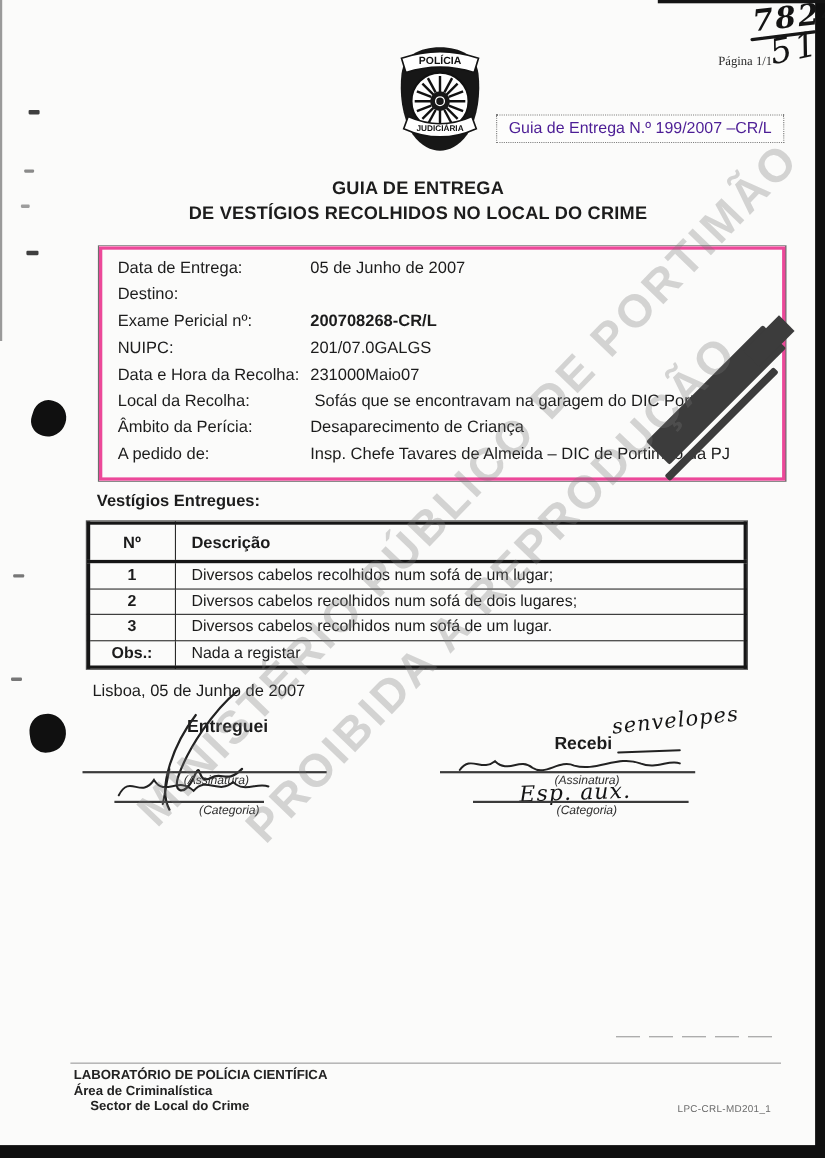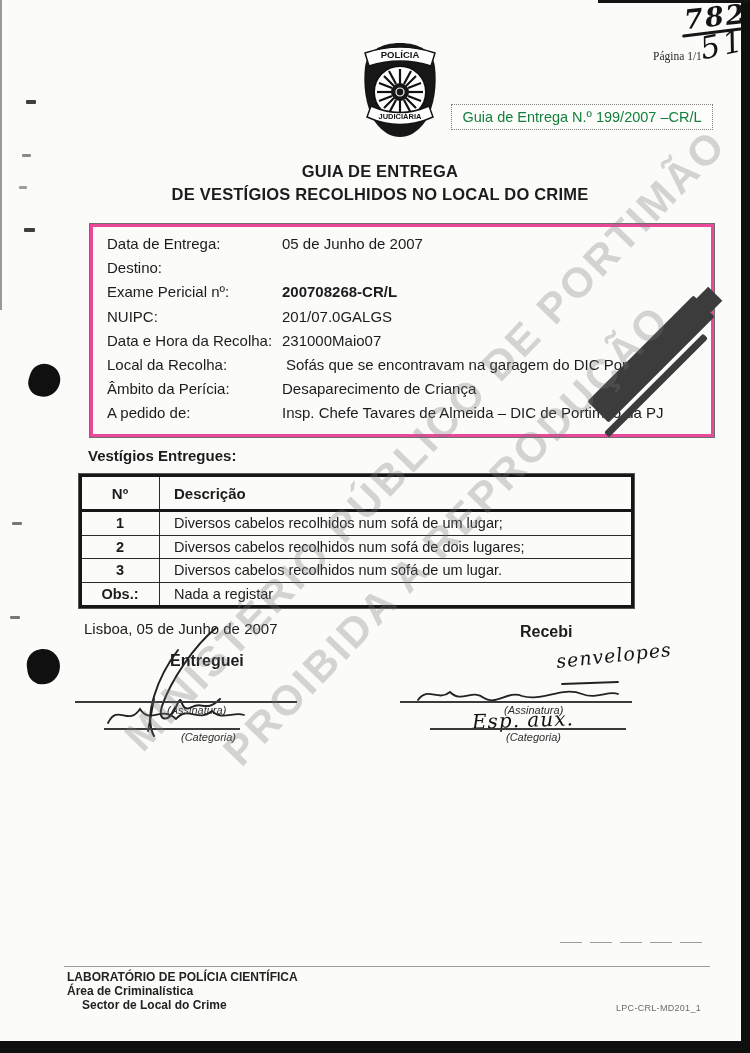--- a/index.html
+++ b/index.html
@@ -14,21 +14,21 @@
   .hand{font-family:"DejaVu Serif",serif;font-style:italic;color:#141414;}
   #hw-num{left:684px;top:0px;font-size:27px;font-weight:bold;transform:rotate(-6deg);letter-spacing:2px;}
   #hw-underline{left:682px;top:31px;width:60px;height:3px;background:#161616;transform:rotate(-7deg);border-radius:2px;}
   #hw-num2{left:700px;top:26px;font-size:31px;transform:rotate(-12deg);letter-spacing:3px;}
   #pagina{left:653px;top:50px;font-size:11.5px;color:#2a2a2a;font-family:Liberation Serif, serif;}
   #badge{left:356px;top:40px;}
   #refbox{
     left:451px;top:104px;width:260px;height:24px;
     border:1.5px dotted #7d7d7d;background:#fdfdfc;
     display:flex;align-items:center;justify-content:center;
-    font-size:14.5px;color:#15803d;
+    font-size:14.5px;color:#4c1d95;
   }
   
   #title{left:0;top:160px;width:760px;text-align:center;line-height:23px;
     font-size:16.5px;font-weight:bold;letter-spacing:0.2px;}
   
   #infobox{
     left:90px;top:224px;width:618px;height:202px;
     border:3px solid #ec4899;box-shadow:0 0 0 1px #6e6e6e;
     background:rgba(253,253,252,0.0);
     padding:5px 0 0 0;
@@ -42,21 +42,21 @@
   #band1{left:576px;top:344px;width:150px;height:30px;}
   #band2{left:586px;top:382px;width:140px;height:7px;}
   #band3{left:676px;top:300px;width:46px;height:20px;transform:rotate(-45deg);background:#3c3c3c;}
   
   .wm{font-weight:bold;color:rgba(118,118,118,0.30);letter-spacing:3px;
       font-size:42px;white-space:nowrap;pointer-events:none;z-index:6;}
   #wm1{left:30px;top:478px;width:672px;text-align:center;transform:rotate(-46deg);}
   #wm2{left:158px;top:562px;width:480px;text-align:center;transform:rotate(-46deg);}
   
   #ev-heading{left:88px;top:447px;font-size:15px;font-weight:bold;}
-  #ev-table{left:79px;top:474px;width:555px;border-collapse:collapse;
+  #ev-table{left:79px;top:474px;width:600px;border-collapse:collapse;
     border:3px solid #161616;box-shadow:0 0 0 1px #555;}
   #ev-table th{border-bottom:3px solid #161616;height:30px;font-size:15px;text-align:left;padding-left:14px;}
   #ev-table th.num, #ev-table td.num{width:76px;text-align:center;padding-left:0;border-right:1.5px solid #2a2a2a;}
   #ev-table td{border-bottom:1.5px solid #2a2a2a;height:20.5px;font-size:14.5px;padding-left:14px;}
   #ev-table tr:last-child td{border-bottom:none;}
   
   #placedate{left:84px;top:620px;font-size:15px;}
   .sig-title{font-size:16px;font-weight:bold;}
   .sig-line{height:1.5px;background:#3a3a3a;}
   .sig-small{font-size:11px;font-style:italic;color:#2f2f2f;}
@@ -218,21 +218,21 @@
   </svg>
   <div class="abs sig-line" style="left:75px;top:701px;width:222px;"></div>
   <div class="abs sig-small" style="left:167px;top:704px;">(Assinatura)</div>
   <svg class="abs" style="left:100px;top:697px;" width="150" height="36">
     <path class="ink" style="stroke-width:1.8" d="M8 26 C18 6 28 30 40 12 C50 28 62 8 76 22 C88 8 98 26 112 14 C122 24 134 14 144 18"></path>
     <path class="ink" style="stroke-width:1.8" d="M54 2 L48 34"></path>
   </svg>
   <div class="abs sig-line" style="left:104px;top:728px;width:136px;"></div>
   <div class="abs sig-small" style="left:181px;top:731px;">(Categoria)</div>
 
-  <div class="abs sig-title" style="left:504px;top:623px;margin-left:16px;">Recebi</div>
+  <div class="abs sig-title" style="left:504px;top:668px;">Recebi</div>
   <div class="abs hand" id="recebi-note">senvelopes</div>
   <svg class="abs" style="left:410px;top:678px;" width="215" height="28">
     <path class="ink" style="stroke-width:1.8" d="M8 22 C18 8 28 24 40 14 C52 26 62 10 74 20 C86 28 98 12 112 18 C132 24 152 8 172 16 C187 22 198 12 208 16"></path>
     <path class="ink" style="stroke-width:1.8" d="M152 6 L208 4"></path>
   </svg>
   <div class="abs sig-line" style="left:400px;top:701px;width:232px;"></div>
   <div class="abs sig-small" style="left:504px;top:704px;">(Assinatura)</div>
   <div class="abs hand" id="esp-aux">Esp. aux.</div>
   <div class="abs sig-line" style="left:430px;top:728px;width:196px;"></div>
   <div class="abs sig-small" style="left:506px;top:731px;">(Categoria)</div>

